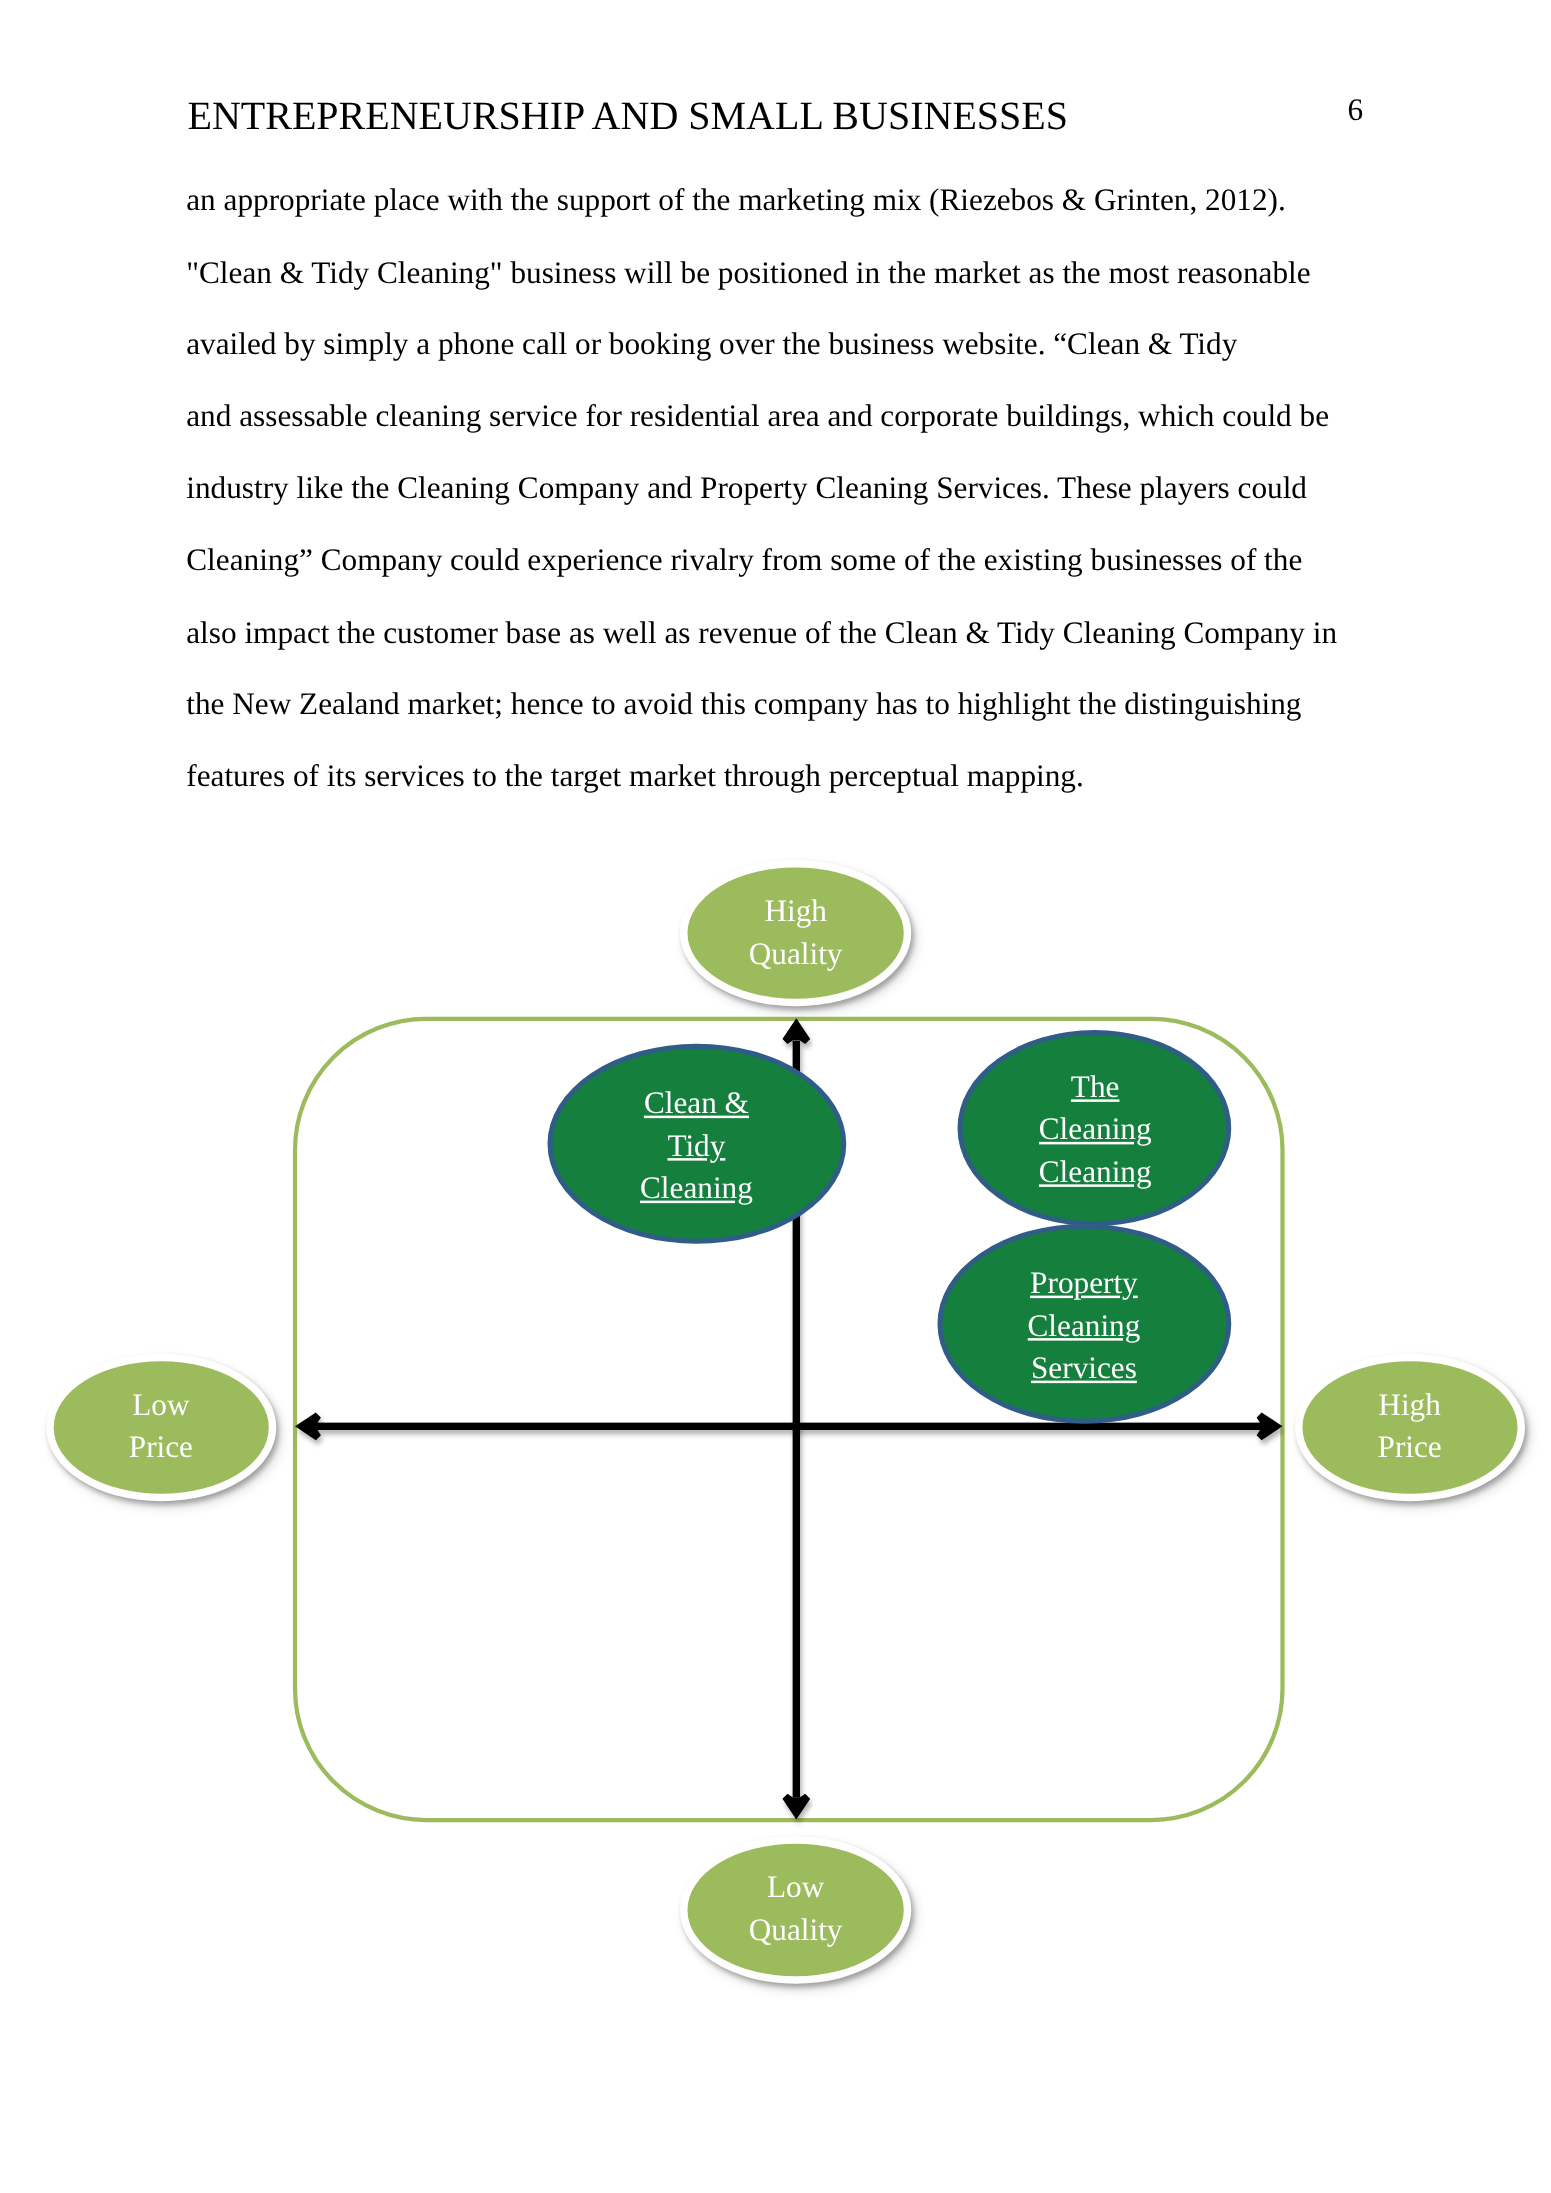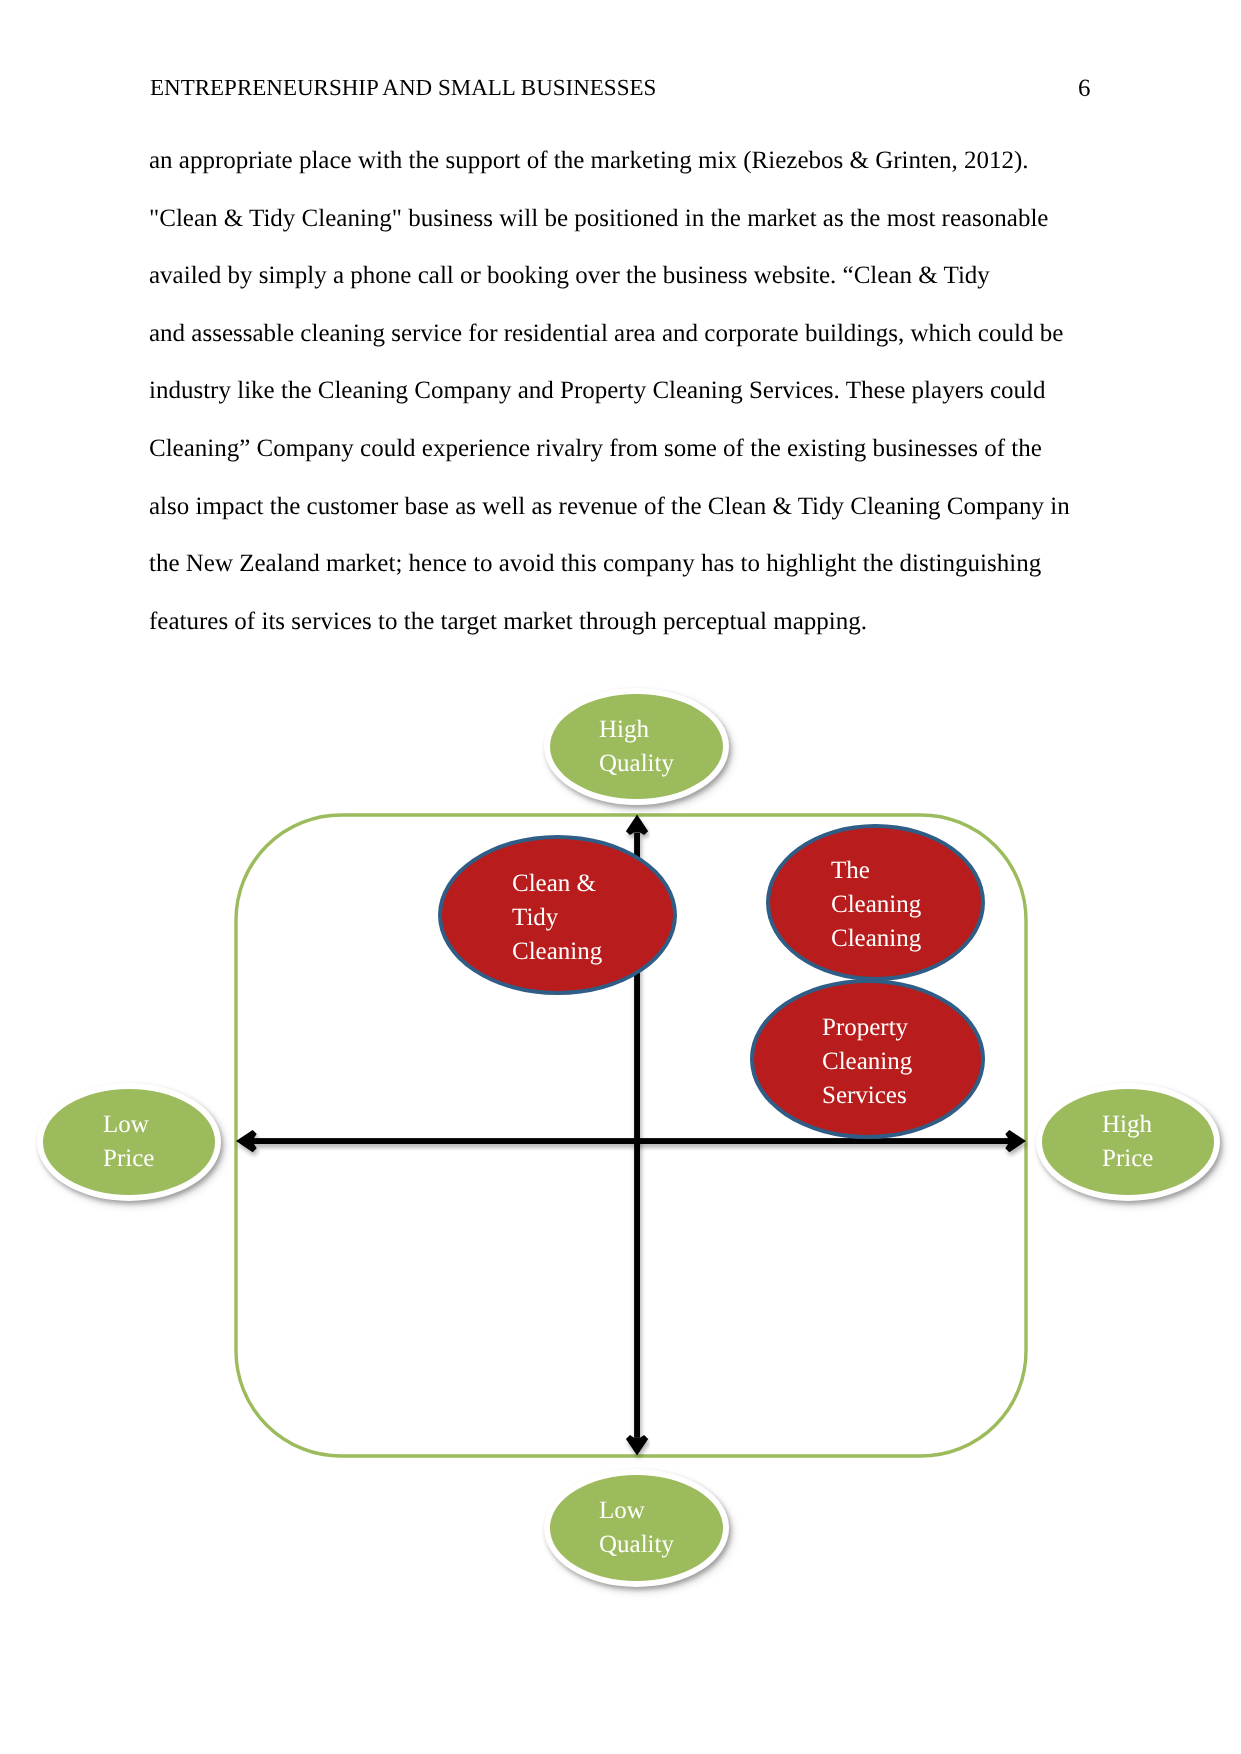--- a/index.html
+++ b/index.html
@@ -1,30 +1,30 @@
 <!DOCTYPE html>
 <html><head>
 <meta charset="utf-8">
 <title>Document</title>
 <style>
   html,body{margin:0;padding:0;}
   body{width:1241px;height:1754px;background:#ffffff;-webkit-font-smoothing:antialiased;text-rendering:geometricPrecision;font-family:"Liberation Serif",serif;color:#000;position:relative;overflow:hidden;}
   .page{position:relative;width:1241px;height:1754px;}
-  .hdr{position:absolute;left:150px;top:76px;font-size:23px;line-height:1;white-space:nowrap;}
+  .hdr{position:absolute;left:150px;top:76px;font-size:32px;line-height:1;white-space:nowrap;}
   .pageno{position:absolute;left:1078px;top:76px;font-size:25px;line-height:1;}
   .body-text{position:absolute;left:149px;top:132px;width:960px;font-size:25px;}
   .tline{height:57.6px;line-height:57.6px;white-space:nowrap;}
   .hdr,.pageno,.tline{transform:translateZ(0);}
   .diagram{position:absolute;left:0;top:660px;width:1241px;height:940px;}
   .dsvg{position:absolute;left:0;top:0;}
-  .node{position:absolute;display:flex;align-items:center;justify-content:center;border-radius:50%;box-sizing:border-box;font-size:25px;line-height:33.8px;color:#FFFFFF;}
+  .node{position:absolute;display:flex;align-items:center;justify-content:center;text-align:center;border-radius:50%;box-sizing:border-box;font-size:25px;line-height:33.8px;color:#FFFFFF;}
   .lbl{transform:translate3d(0,1.5px,0);will-change:transform;}
   .node.green .lbl{transform:translate3d(0,-0.2px,0);}
   .node.green{background:#9CBB5C;border:6.5px solid #FFFFFF;box-shadow:2px 3px 4px rgba(0,0,0,0.28), 4px 5px 9px rgba(0,0,0,0.14);}
-  .node.blue{background:#b91c1c;border:4.2px solid #2F5D86;}
+  .node.blue{background:#15803d;border:4.2px solid #2F5D86;text-decoration:underline;}
   .n-hq{left:544.2px;top:27.9px;width:185px;height:117.5px;}
   .n-lp{left:36.8px;top:422.9px;width:184.6px;height:117.8px;}
   .n-hp{left:1035.5px;top:422.9px;width:184.6px;height:117.8px;}
   .n-lq{left:544.2px;top:809.2px;width:185px;height:117.5px;}
   .n-ctc{left:438px;top:175.3px;width:239px;height:160px;}
   .n-tcc{left:766px;top:163.9px;width:219.3px;height:157.5px;}
   .n-pcs{left:749.5px;top:319.4px;width:235.7px;height:159.8px;}
 </style>
 </head>
 <body>

